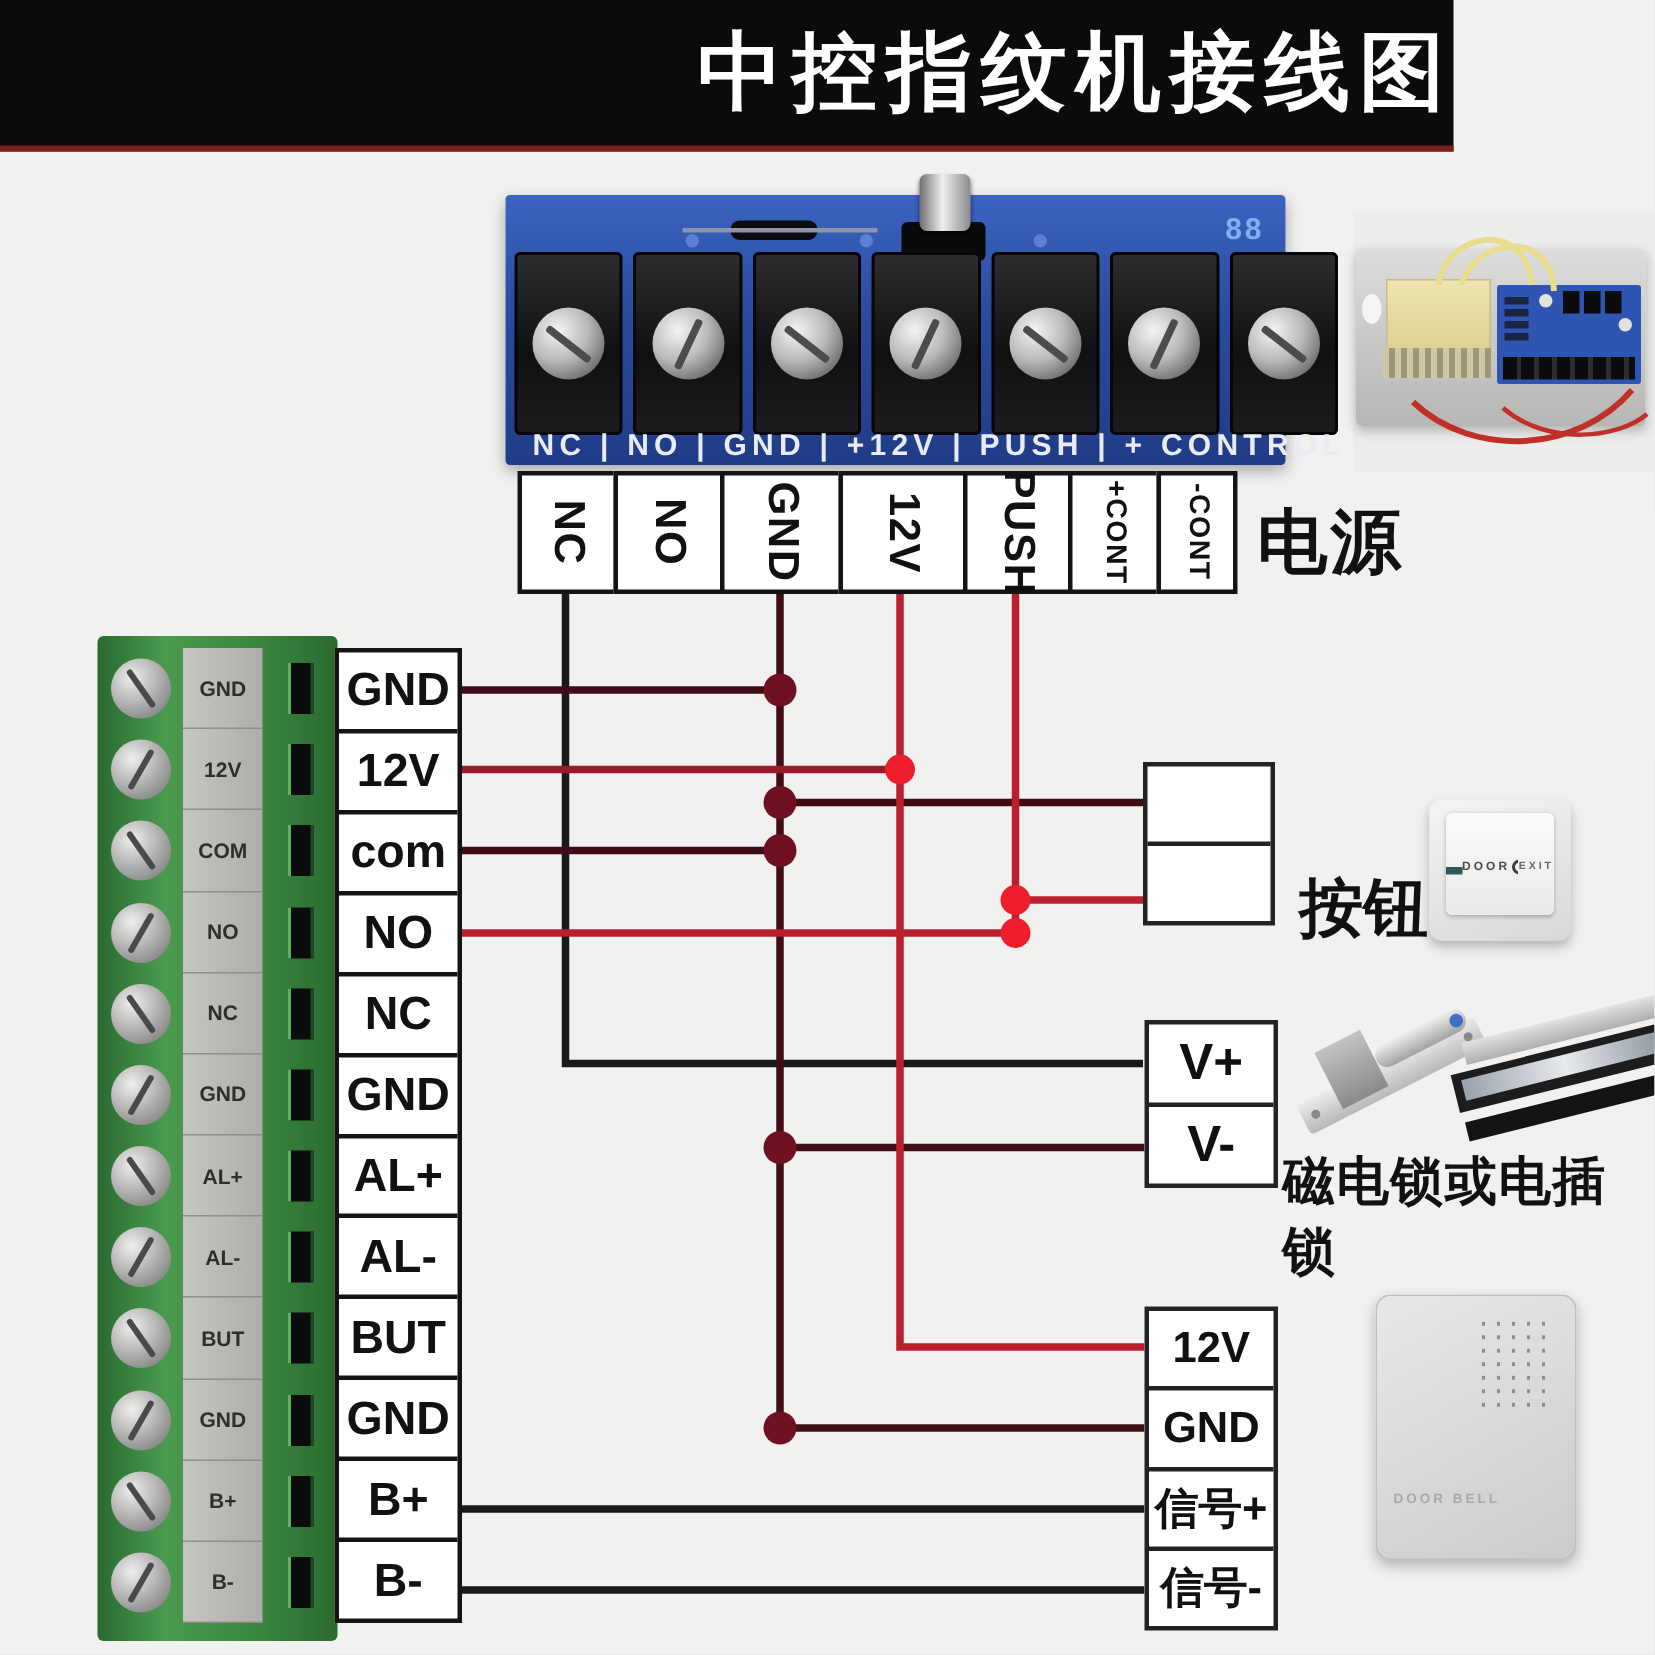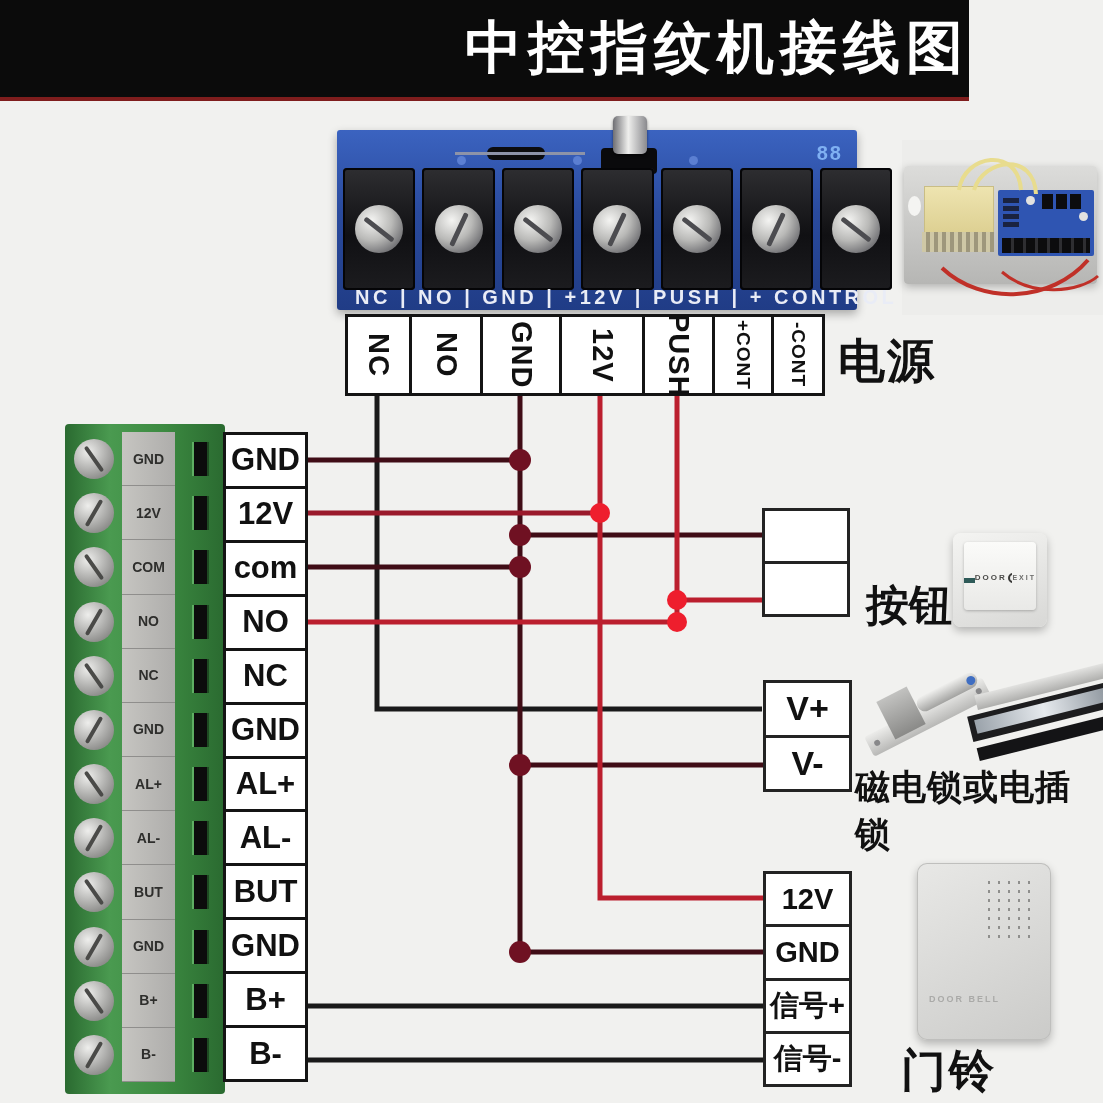--- a/index.html
+++ b/index.html
@@ -415,15 +415,14 @@
   <div class="bell-boxes">
     <div>12V</div>
     <div>GND</div>
     <div>信号+</div>
     <div>信号-</div>
   </div>
   <div class="bell-photo">
     <div class="bell-holes"></div>
     <div class="bell-text">DOOR BELL</div>
   </div>
-  <div class="bell-label">门铃</div>
 
 </div>
 
 </body></html>

